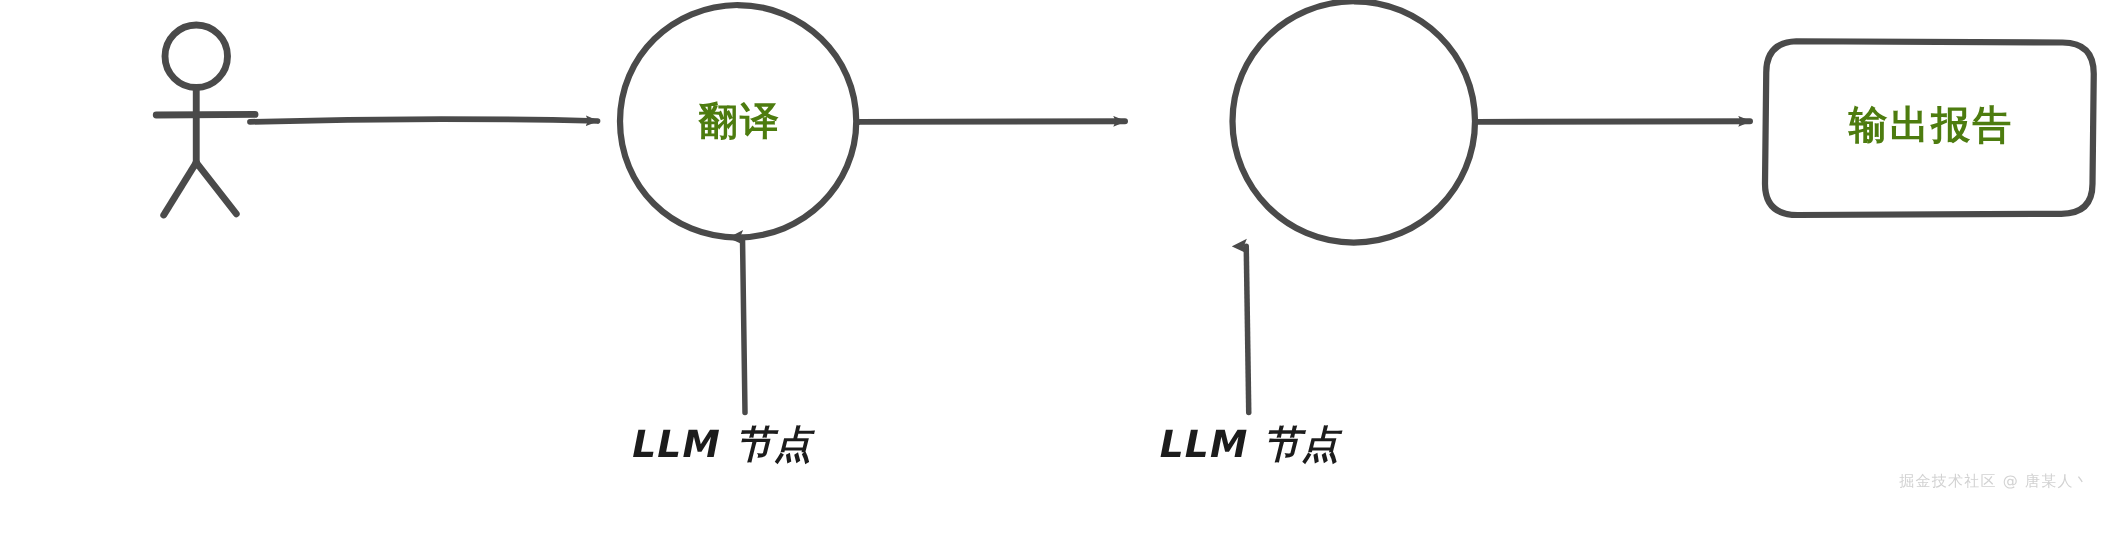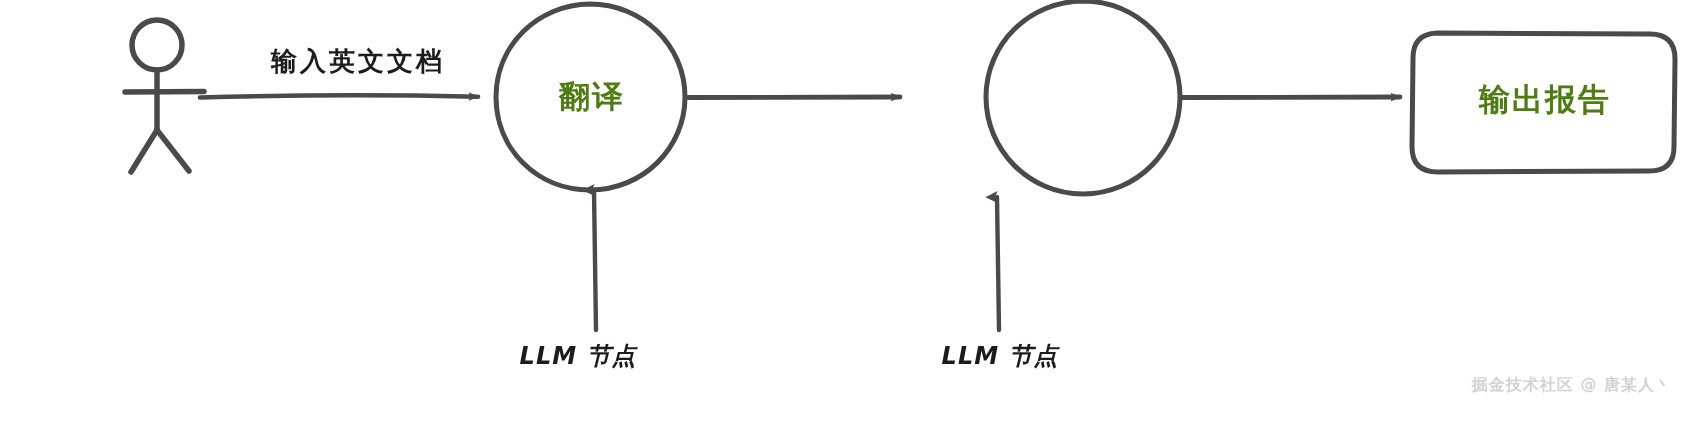--- a/index.html
+++ b/index.html
@@ -50,28 +50,28 @@
     font-weight: 700;
     font-style: italic;
     color: #1c1c1c;
     white-space: nowrap;
     letter-spacing: 1px;
     transform: translate(-50%, -50%);
   }
   .watermark {
     position: absolute;
     font-family: "DejaVu Sans", "Liberation Sans", sans-serif;
-    font-weight: 700;
+    font-weight: 400;
     color: #d2d2d2;
     white-space: nowrap;
     letter-spacing: 1px;
     transform: translate(-100%, -50%);
-    font-size: 16px;
+    font-size: 12px;
   }
-  .sz-36 { font-size: 24px; }
+  .sz-36 { font-size: 30px; }
   .sz-30 { font-size: 26px; }
   .sz-32 { font-size: 31px; }
 </style>
 </head>
 <body>
 
 <div id="canvas">
 
   <svg id="diagram-svg" viewBox="0 0 1689 432">
     <defs>
@@ -133,21 +133,20 @@
 
     <g>
       <path d="M596,330 L594,190" fill="none" stroke="#4a4a4a" stroke-width="4.4" stroke-linecap="round" marker-end="url(#arrowhead-up)"></path>
     </g>
 
     <g>
       <path d="M999,330 L997,197" fill="none" stroke="#4a4a4a" stroke-width="4.4" stroke-linecap="round" marker-end="url(#arrowhead-up)"></path>
     </g>
   </svg>
 
-  <div class="edge-label sz-30" style="left:358px; top:61px;">输入英文文档</div>
 
   <div class="node-label sz-32" style="left:592px; top:97px;">翻译</div>
 
 
 
 
   <div class="node-label sz-32" style="left:1545px; top:100px;">输出报告</div>
 
   <div class="annotation-label sz-36" style="left:578px; top:356px;">LLM 节点</div>
 

